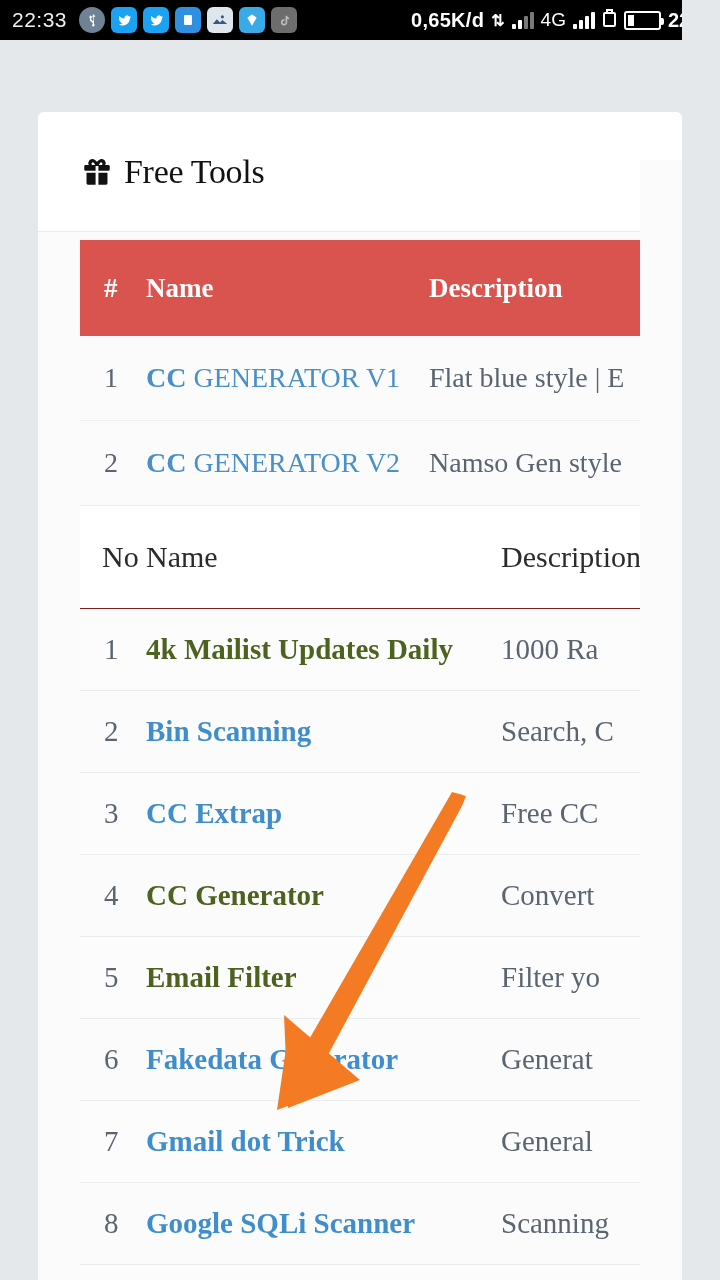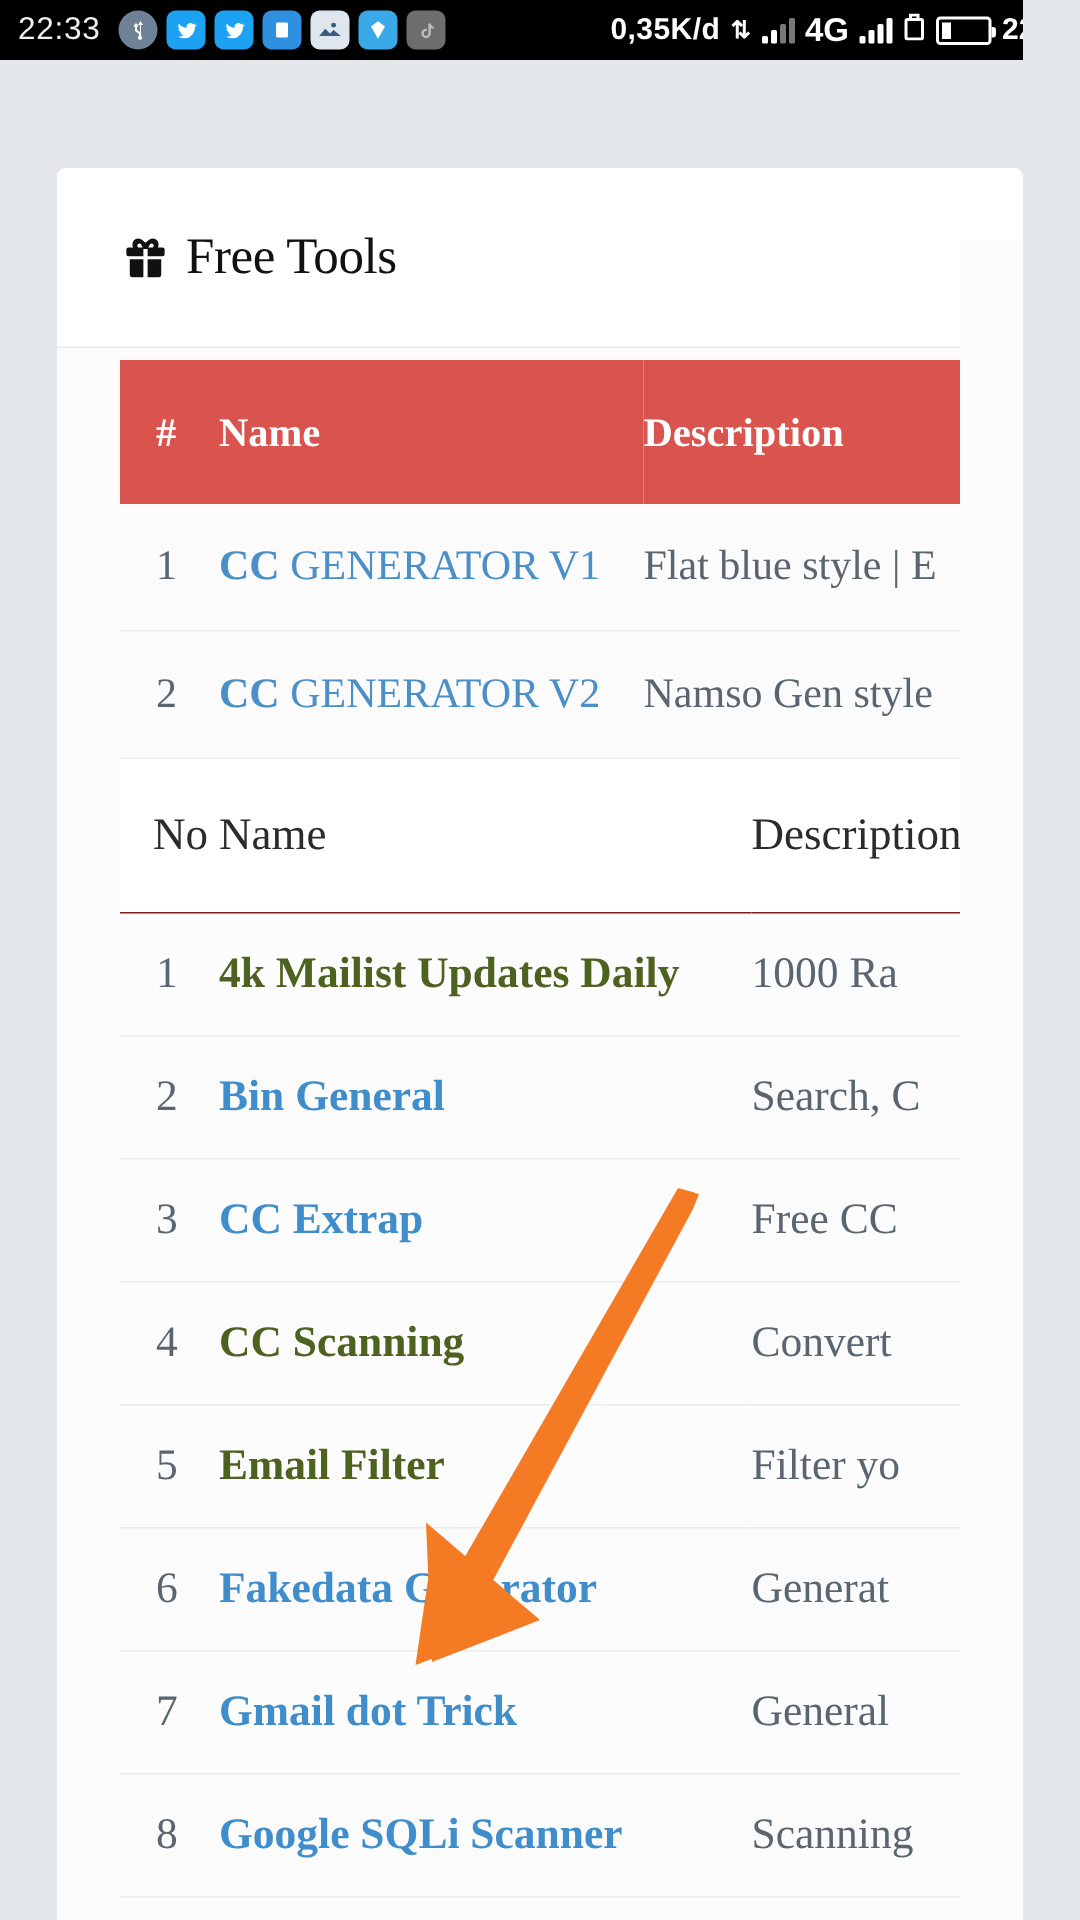--- a/index.html
+++ b/index.html
@@ -41,21 +41,21 @@
   }
   .sb-speed{ font-size:20px; font-weight:700; letter-spacing:.3px; }
   .sb-arrows{ font-size:16px; font-weight:700; }
   .bars{ display:flex; align-items:flex-end; gap:2px; height:17px; }
   .bars i{ display:block; width:4px; background:#fff; border-radius:1px; }
   .bars i:nth-child(1){ height:5px; }
   .bars i:nth-child(2){ height:9px; }
   .bars i:nth-child(3){ height:13px; }
   .bars i:nth-child(4){ height:17px; }
   .bars.dim i:nth-child(3), .bars.dim i:nth-child(4){ background:#787878; }
-  .net-label{ font-size:22px; font-weight:700;text-align:center; }
+  .net-label{ font-size:19px; font-weight:400;text-align:center; }
   .sim-ic{ font-size:17px; }
   .batt{
     width:37px; height:19px; border:2px solid #fff; border-radius:3px;
     position:relative; display:flex; align-items:center; padding:2px;
   }
   .batt:after{
     content:""; position:absolute; right:-5px; top:5px;
     width:3px; height:7px; background:#fff; border-radius:0 2px 2px 0;
   }
   .batt span{ display:block; height:100%; background:#fff; }
@@ -201,21 +201,21 @@
         </svg>
     </div>
     <div class="sb-ic ic-tk">
       <svg width="13" height="13" viewBox="0 0 24 24" fill="#bdbdbd">
           <path d="M14 3h3c.2 2 1.6 3.5 3.5 3.8v3A6.8 6.8 0 0 1 17 8.6v6.7a5.8 5.8 0 1 1-5.8-5.8c.3 0 .6 0 .9.1v3.1a2.8 2.8 0 1 0 1.9 2.6z"></path>
         </svg>
     </div>
   </div>
 
   <div class="sb-right">
-    <span class="sb-speed">0,35K/d</span>
+    <span class="sb-speed">0,65K/d</span>
     <span class="sb-arrows">⇅</span>
     <span class="bars dim">
         <i></i>
         <i></i>
         <i></i>
         <i></i>
       </span>
     <span class="net-label">4G</span>
     <span class="bars">
         <i></i>
@@ -286,31 +286,31 @@
           </tr>
         </thead>
         <tbody>
             <tr>
               <td class="col-num num-cell">1</td>
               <td class="col-name2 nm-green">4k Mailist Updates Daily</td>
               <td class="col-desc2 desc-cell">1000 Ra</td>
             </tr>
             <tr>
               <td class="col-num num-cell">2</td>
-              <td class="col-name2 nm-blue">Bin General</td>
+              <td class="col-name2 nm-blue">Bin Scanning</td>
               <td class="col-desc2 desc-cell">Search, C</td>
             </tr>
             <tr>
               <td class="col-num num-cell">3</td>
               <td class="col-name2 nm-blue">CC Extrap</td>
               <td class="col-desc2 desc-cell">Free CC</td>
             </tr>
             <tr>
               <td class="col-num num-cell">4</td>
-              <td class="col-name2 nm-green">CC Scanning</td>
+              <td class="col-name2 nm-green">CC Generator</td>
               <td class="col-desc2 desc-cell">Convert</td>
             </tr>
             <tr>
               <td class="col-num num-cell">5</td>
               <td class="col-name2 nm-green">Email Filter</td>
               <td class="col-desc2 desc-cell">Filter yo</td>
             </tr>
             <tr>
               <td class="col-num num-cell">6</td>
               <td class="col-name2 nm-blue">Fakedata Generator</td>

